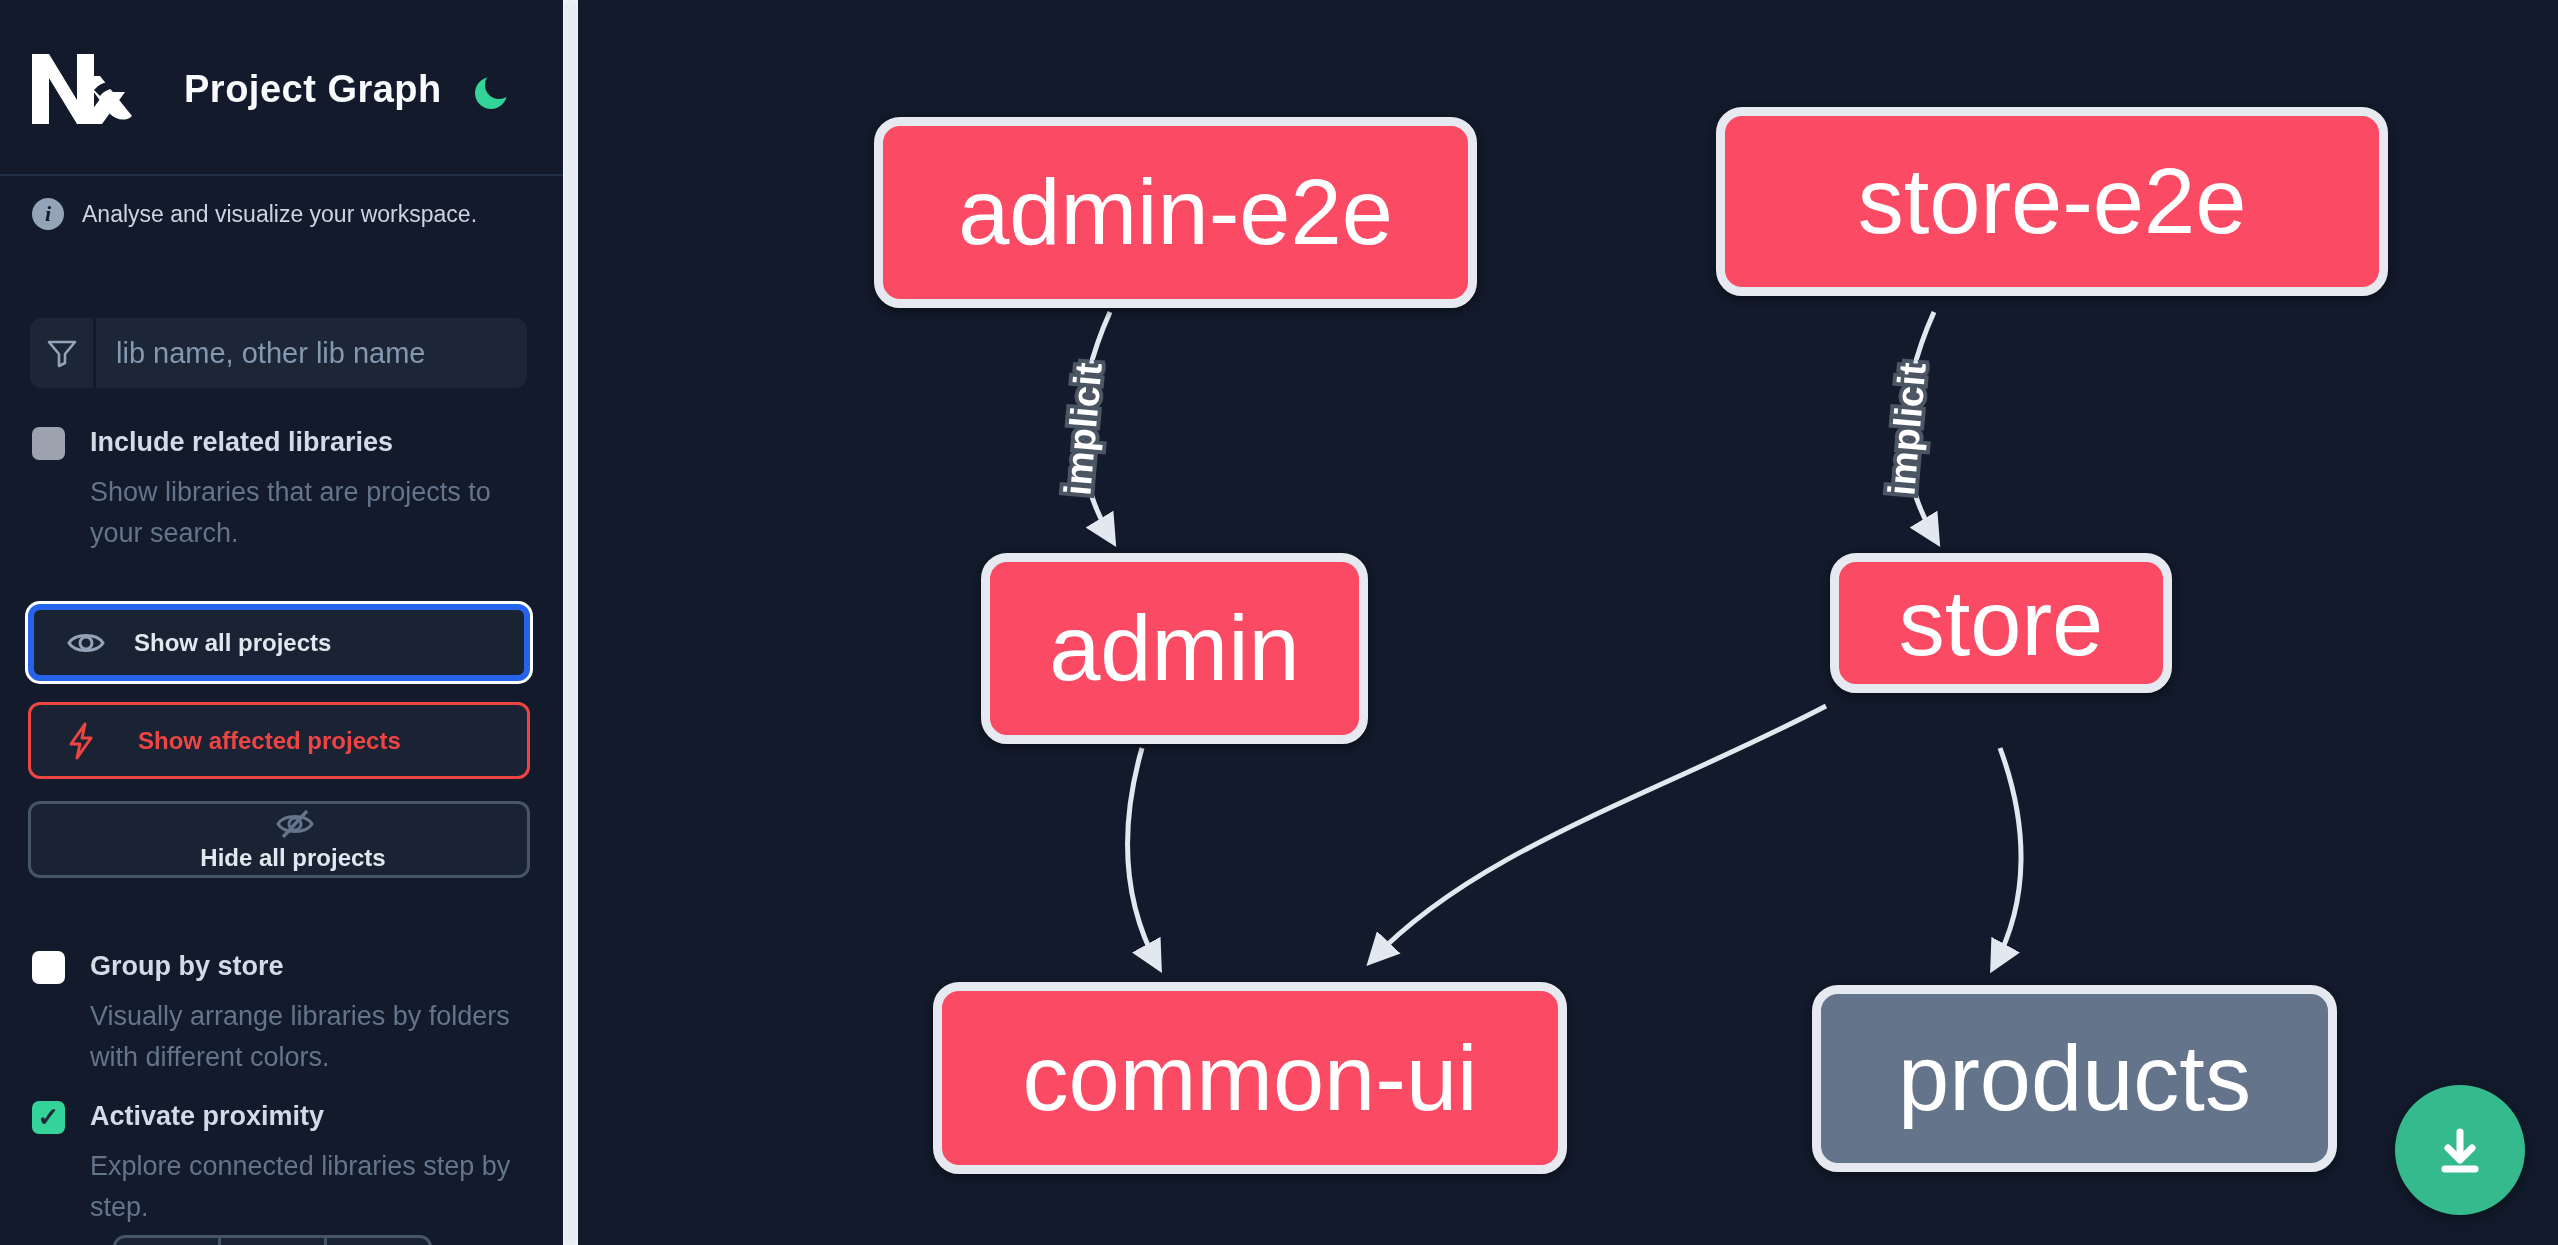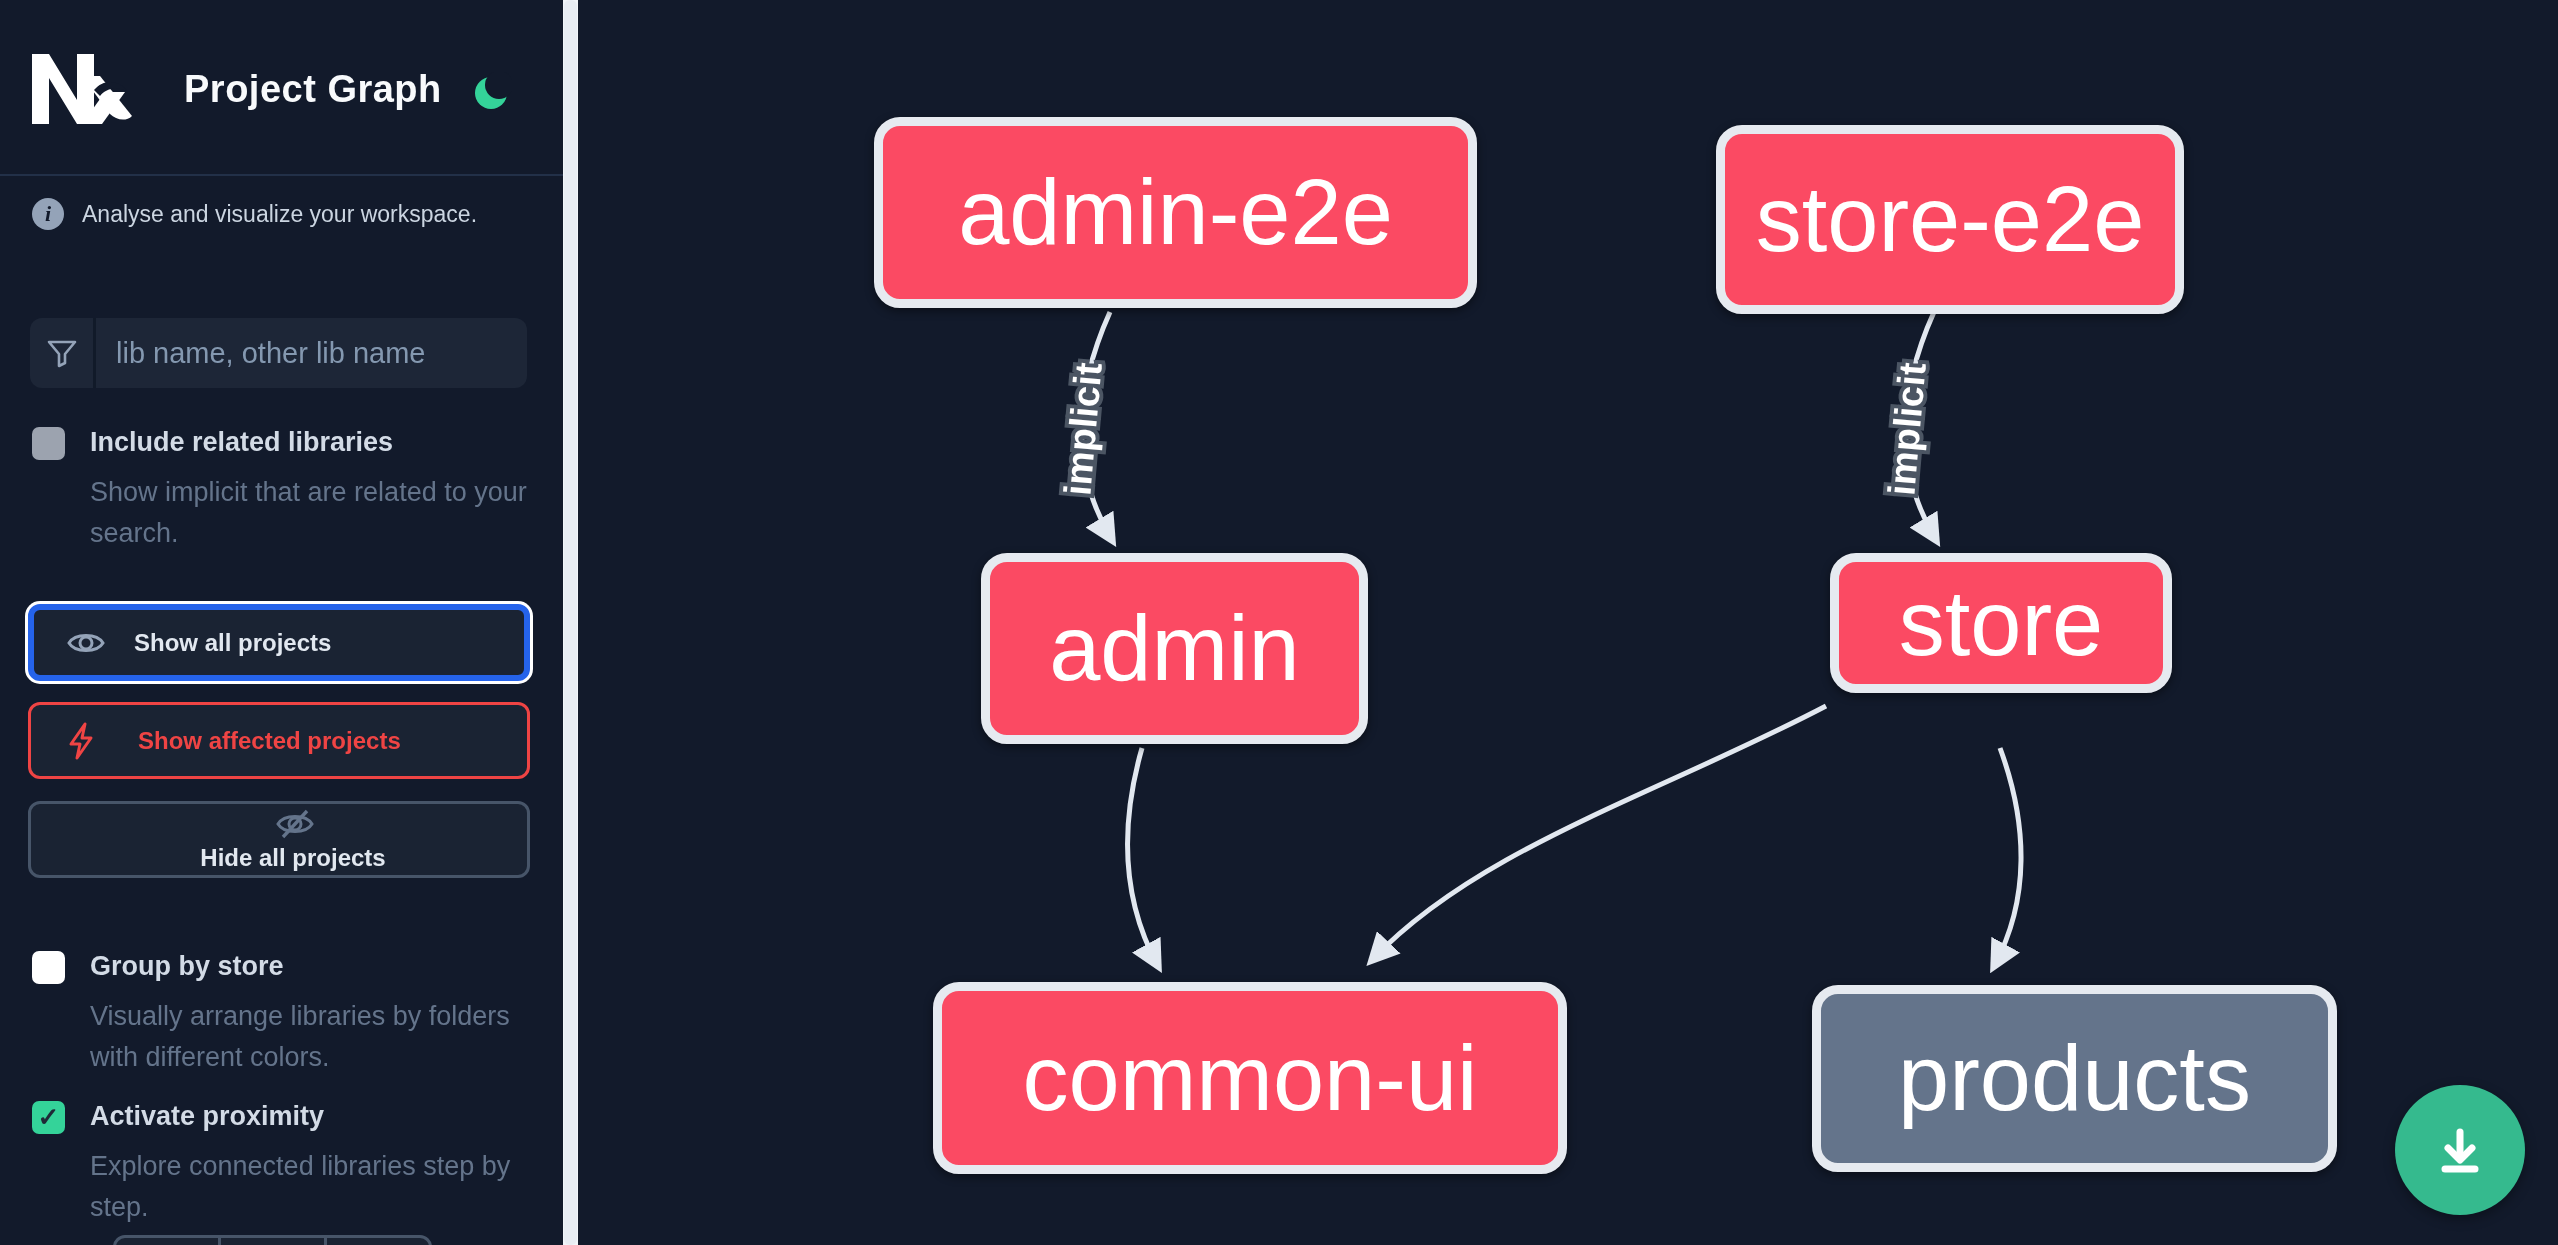--- a/index.html
+++ b/index.html
@@ -95,21 +95,21 @@
         <svg width="34" height="34" viewBox="0 0 34 34">
           <path d="M4 6 h26 l-10 12 v9 l-6 3 v-12 Z" fill="none" stroke="#94a3b8" stroke-width="2.6" stroke-linejoin="round"></path>
         </svg>
       </div>
       <input class="search-input" type="text" placeholder="lib name, other lib name" style="">
     </div>
 
     <div class="check-row" style="top:424px;">
       <div class="checkbox"></div>
       <div class="check-label">Include related libraries</div>
-      <div class="check-desc">Show implicit that are related to your search.</div>
+      <div class="check-desc">Show libraries that are projects to your search.</div>
     </div>
 
     <div class="side-btn primary" style="top:604px;">
       <svg class="btn-icon" viewBox="0 0 40 40">
         <path d="M3 20 C9 10 31 10 37 20 C31 30 9 30 3 20 Z" fill="none" stroke="#94a3b8" stroke-width="3"></path>
         <circle cx="20" cy="20" r="6" fill="none" stroke="#94a3b8" stroke-width="3"></circle>
       </svg>
       <span class="btn-label">Show all projects</span>
     </div>
 
@@ -167,21 +167,21 @@
         <path d="M 1248 706 C 1080 794 900 848 794 960" marker-end="url(#arrow)"></path>
         <path d="M 1422 748 C 1450 824 1452 900 1416 966" marker-end="url(#arrow)"></path>
       </g>
       <g font-family="Liberation Sans, sans-serif" font-size="38" font-weight="700" fill="#ffffff" stroke="#4b5563" stroke-width="8" text-anchor="middle" style="paint-order:stroke;">
         <text x="505" y="442" transform="rotate(-85 505 429)">implicit</text>
         <text x="1329" y="442" transform="rotate(-85 1329 429)">implicit</text>
       </g>
     </svg>
 
     <div class="gnode affected" style="left:296px; top:117px; width:603px; height:191px;">admin-e2e</div>
-    <div class="gnode affected" style="left:1138px; top:125px; width:468px; height:189px;">store-e2e</div>
+    <div class="gnode affected" style="left:1138px; top:107px; width:672px; height:189px;">store-e2e</div>
     <div class="gnode affected" style="left:403px; top:553px; width:387px; height:191px;">admin</div>
     <div class="gnode affected" style="left:1252px; top:553px; width:342px; height:140px;">store</div>
     <div class="gnode affected" style="left:355px; top:982px; width:634px; height:192px;">common-ui</div>
     <div class="gnode normal" style="left:1234px; top:985px; width:525px; height:187px;">products</div>
 
     <div class="fab">
       <svg width="64" height="64" viewBox="0 0 64 64">
         <line x1="32" y1="14" x2="32" y2="38" stroke="#ffffff" stroke-width="7" stroke-linecap="round"></line>
         <path d="M20 30 L32 42 L44 30" fill="none" stroke="#ffffff" stroke-width="7" stroke-linecap="round" stroke-linejoin="round"></path>
         <line x1="17" y1="51" x2="47" y2="51" stroke="#ffffff" stroke-width="7" stroke-linecap="round"></line>

